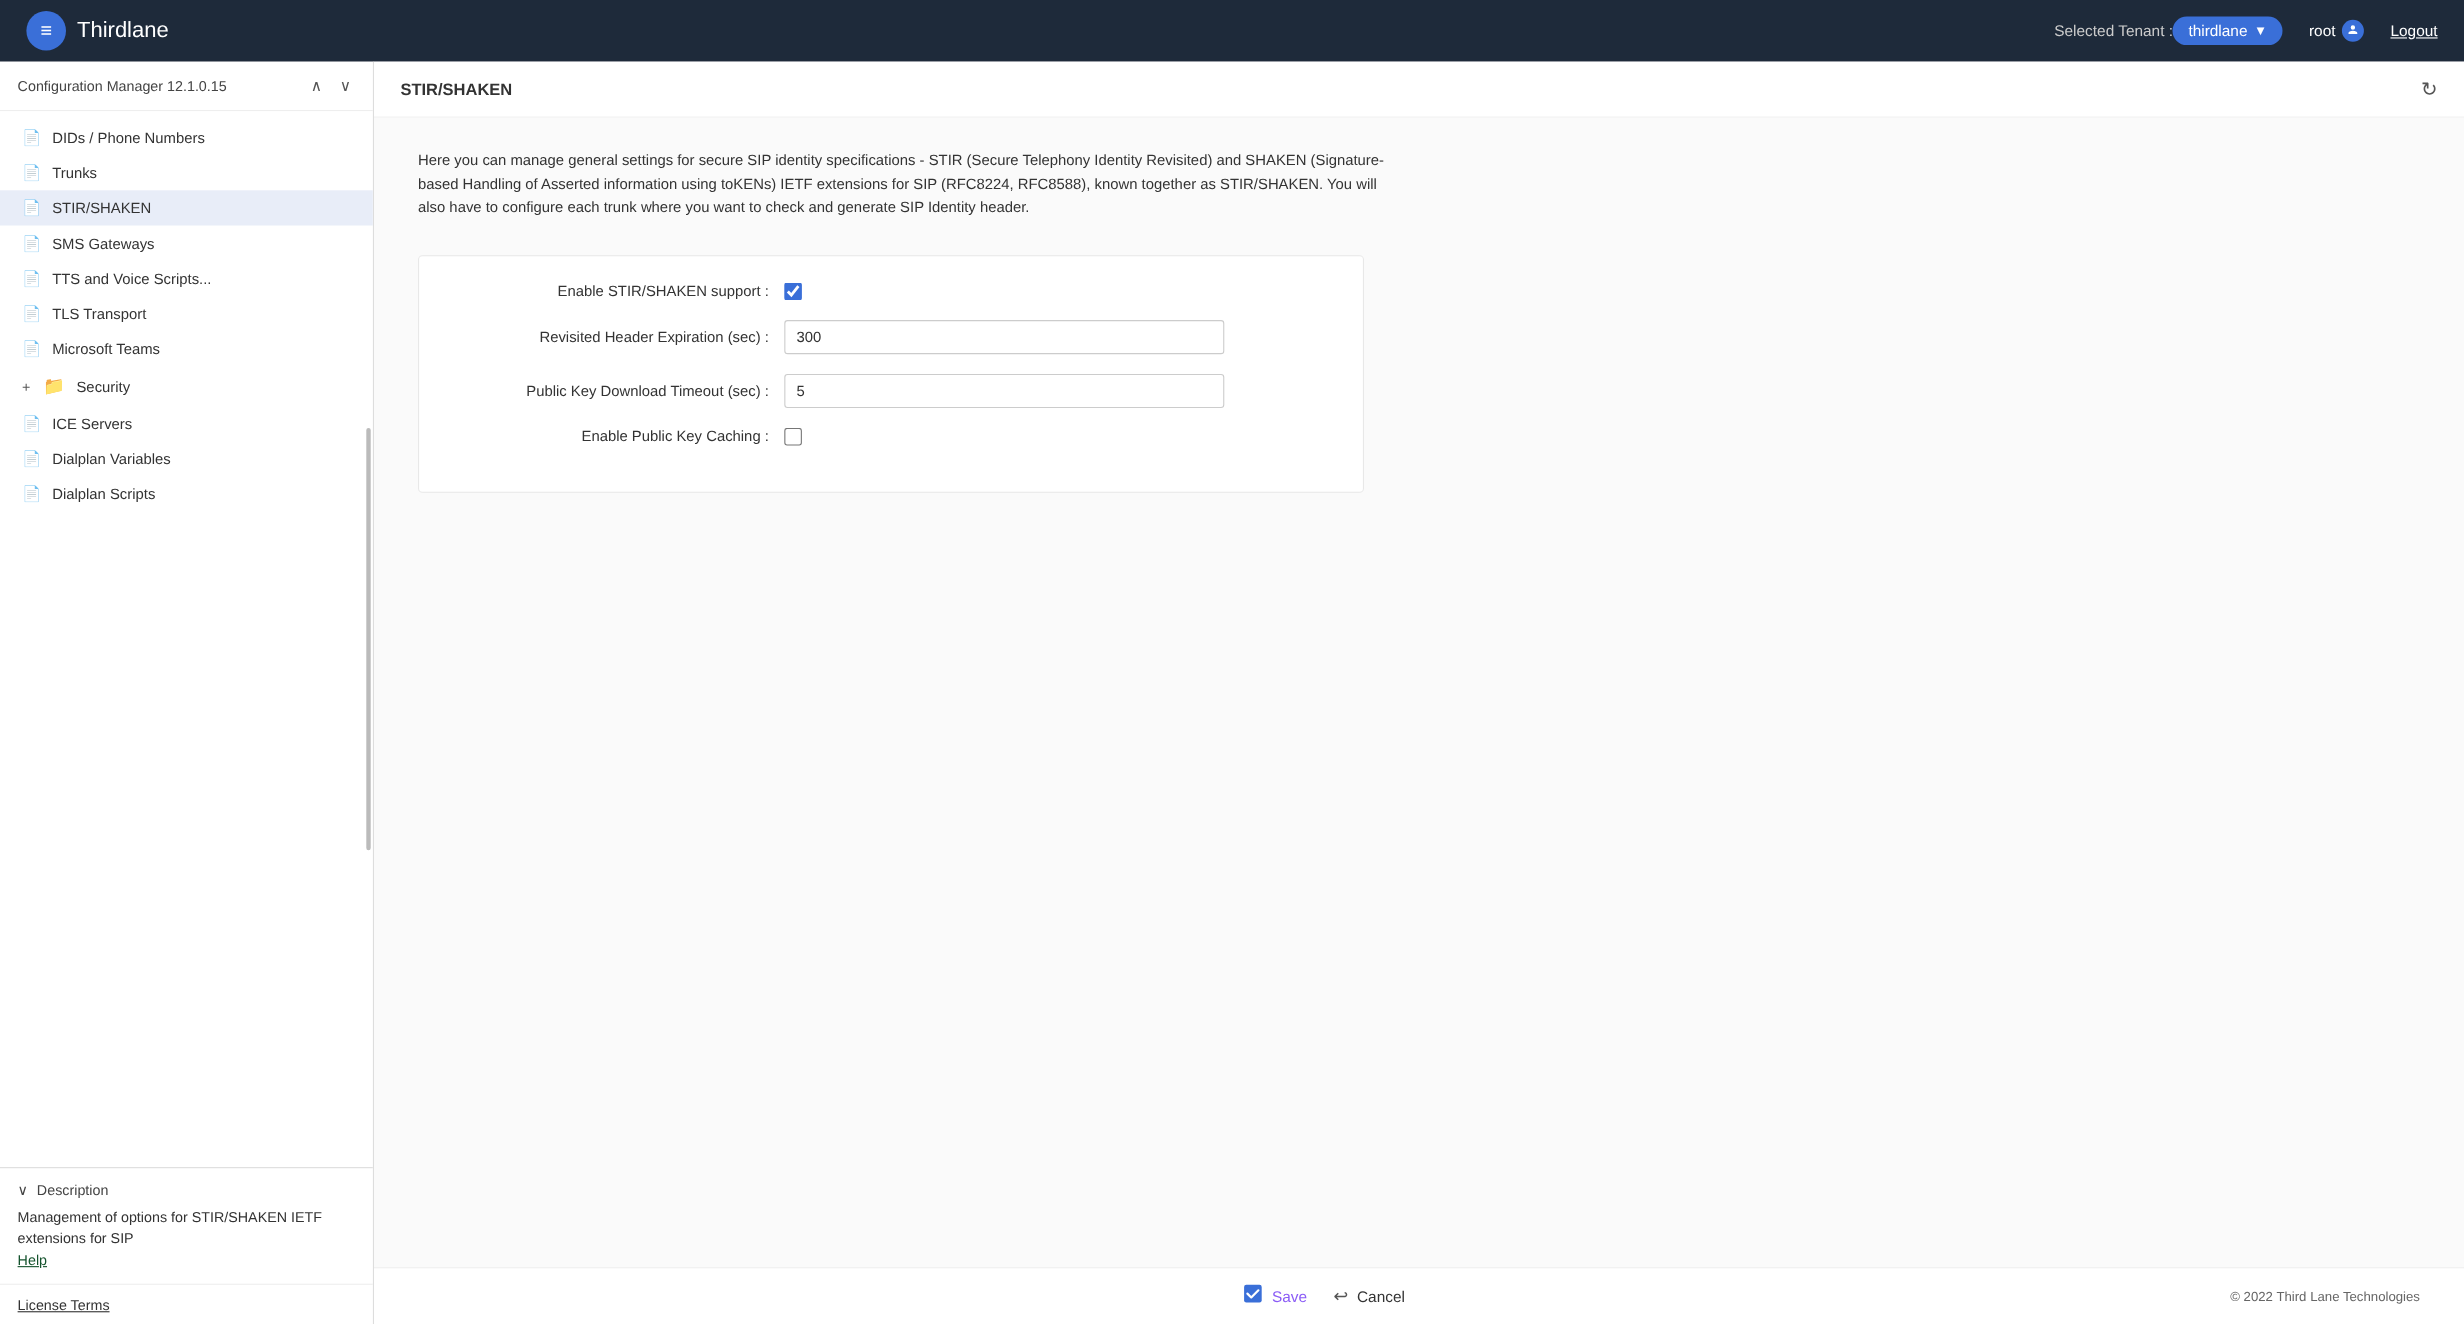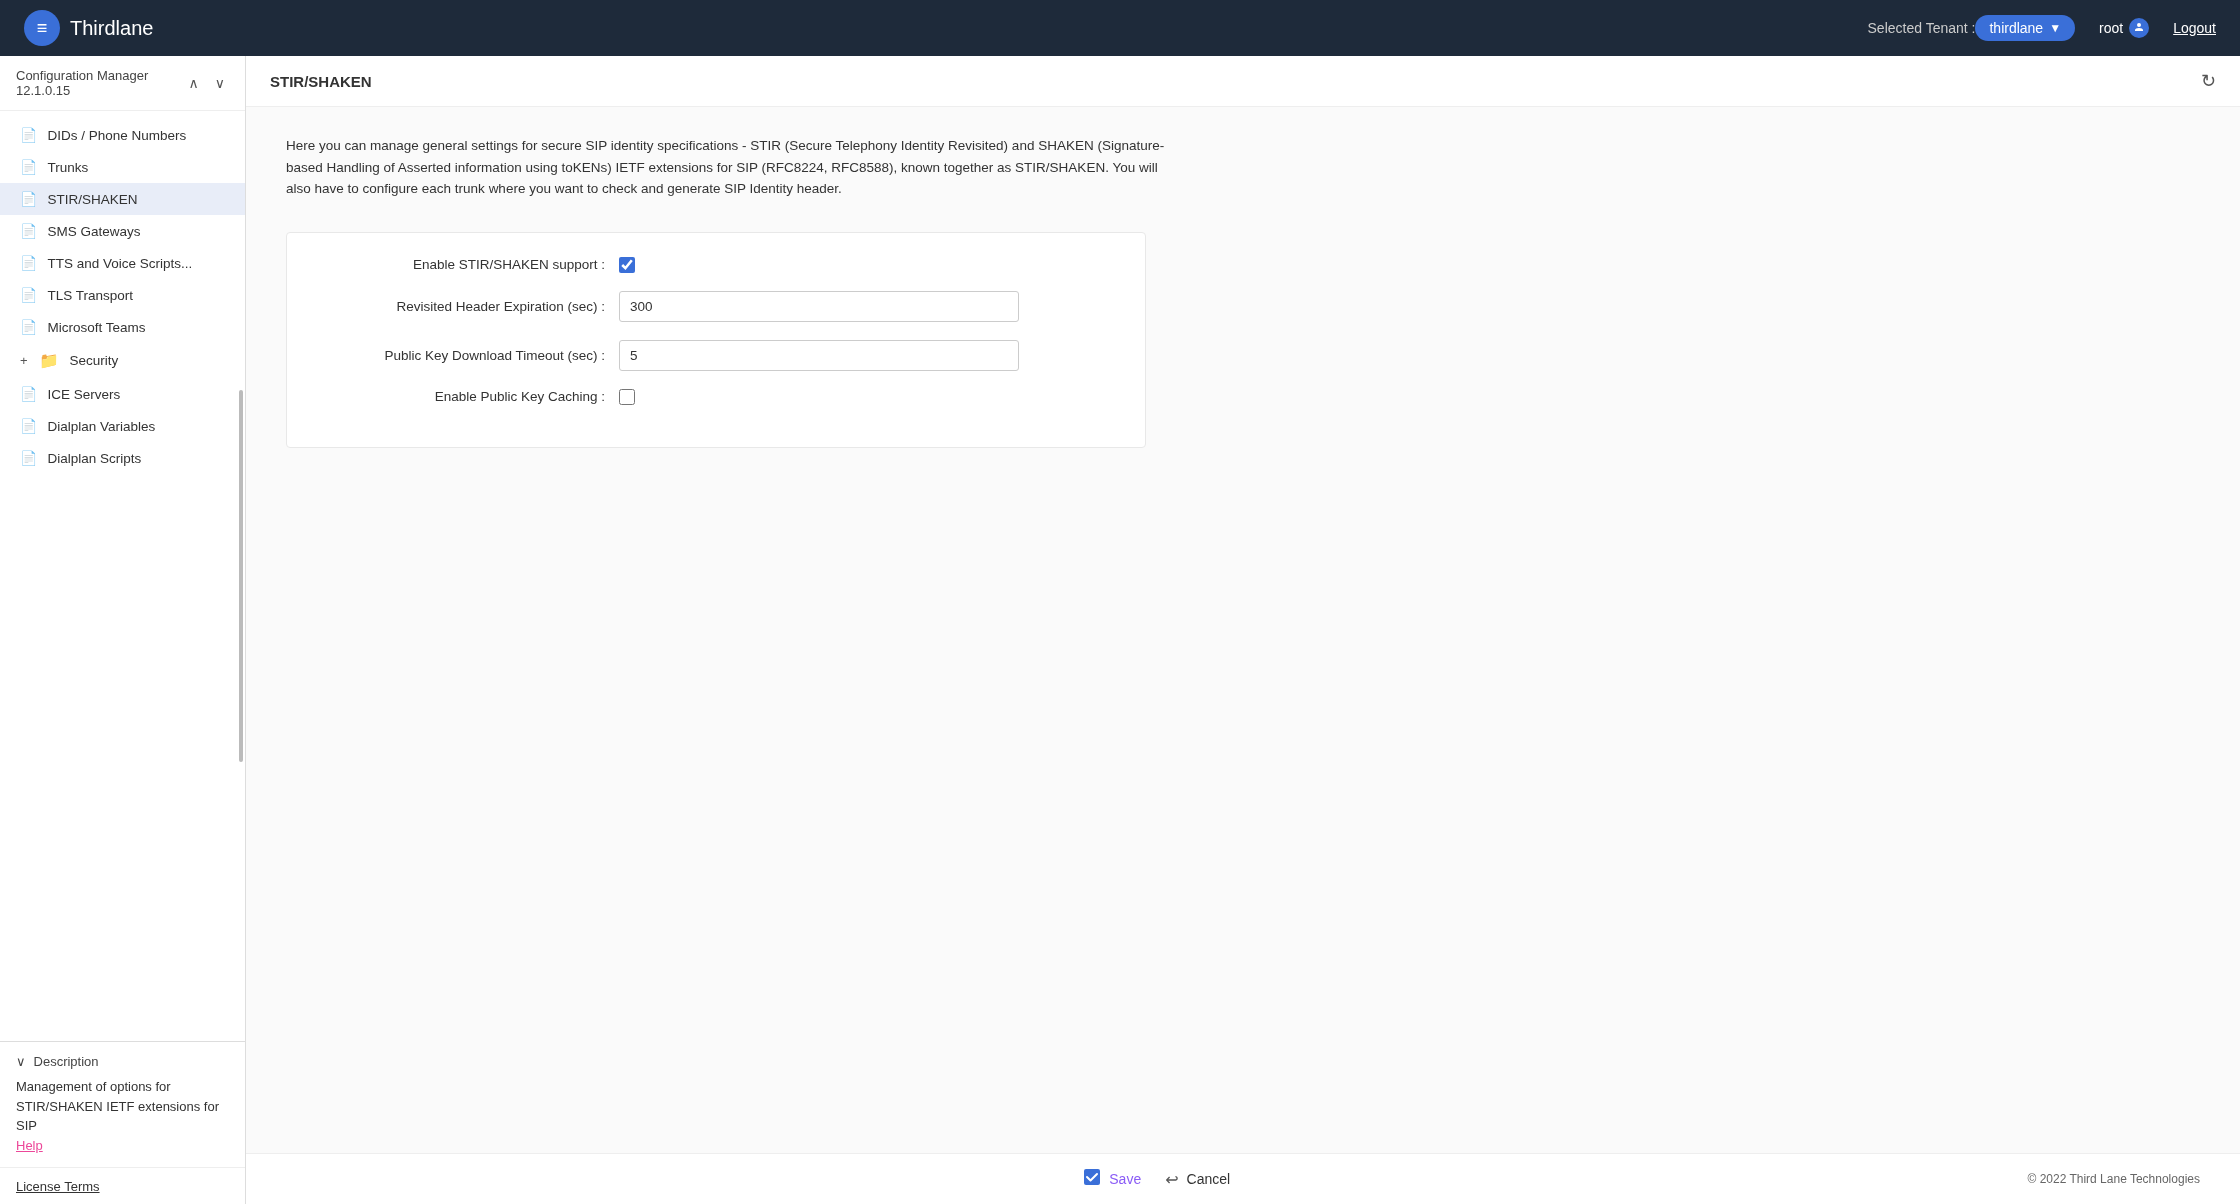--- a/index.html
+++ b/index.html
@@ -81,21 +81,21 @@
 
     
     .main-layout {
       display: flex;
       flex: 1;
       overflow: hidden;
     }
 
     
     .sidebar {
-      width: 246px;
+      width: 340px;
       background: white;
       border-right: 1px solid #ddd;
       display: flex;
       flex-direction: column;
       overflow: hidden;
       flex-shrink: 0;
     }
     .sidebar-header {
       display: flex;
       align-items: center;
@@ -170,21 +170,21 @@
       color: #444;
       cursor: pointer;
       margin-bottom: 8px;
     }
     .sidebar-desc-content {
       font-size: 13px;
       color: #333;
       line-height: 1.5;
     }
     .sidebar-desc-link {
-      color: #ec4899;
+      color: #14532d;
       text-decoration: underline;
       cursor: pointer;
     }
 
     
     .sidebar-footer {
       padding: 10px 16px;
       border-top: 1px solid #eee;
     }
     .sidebar-footer a {

